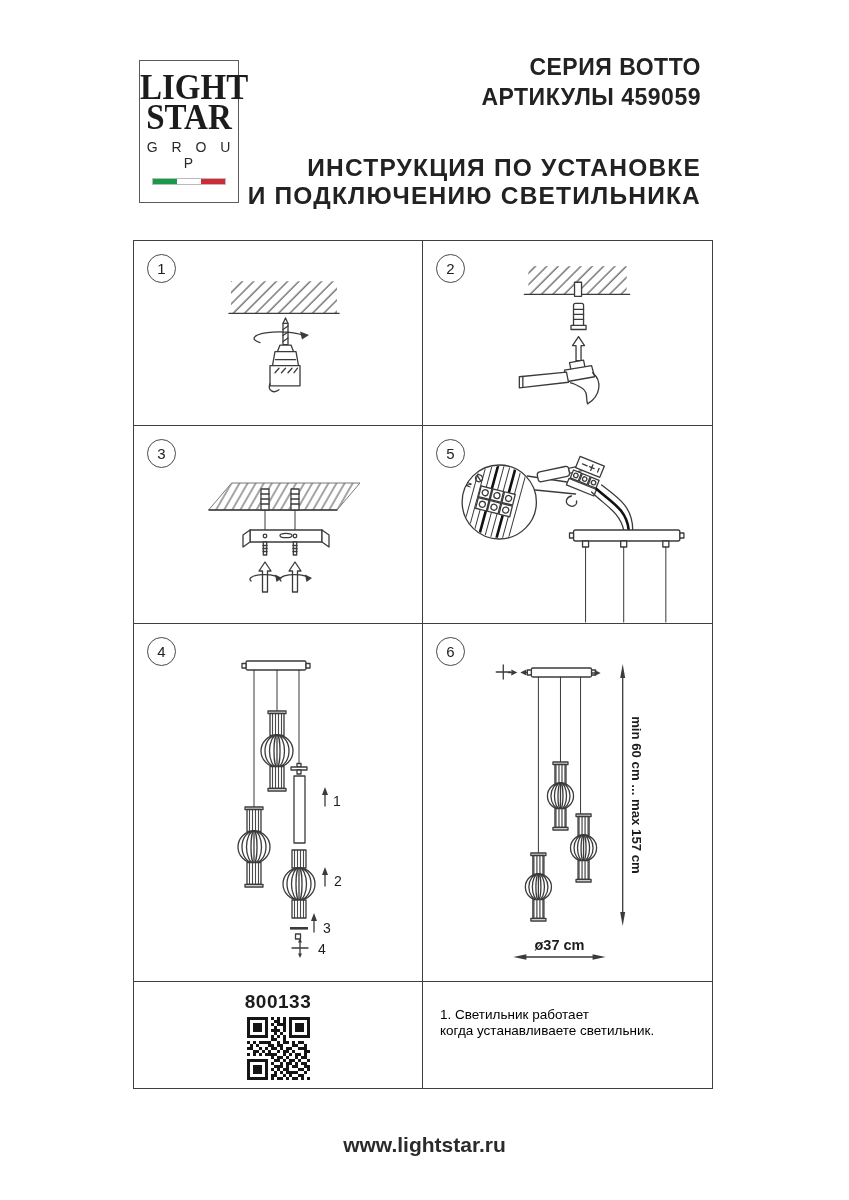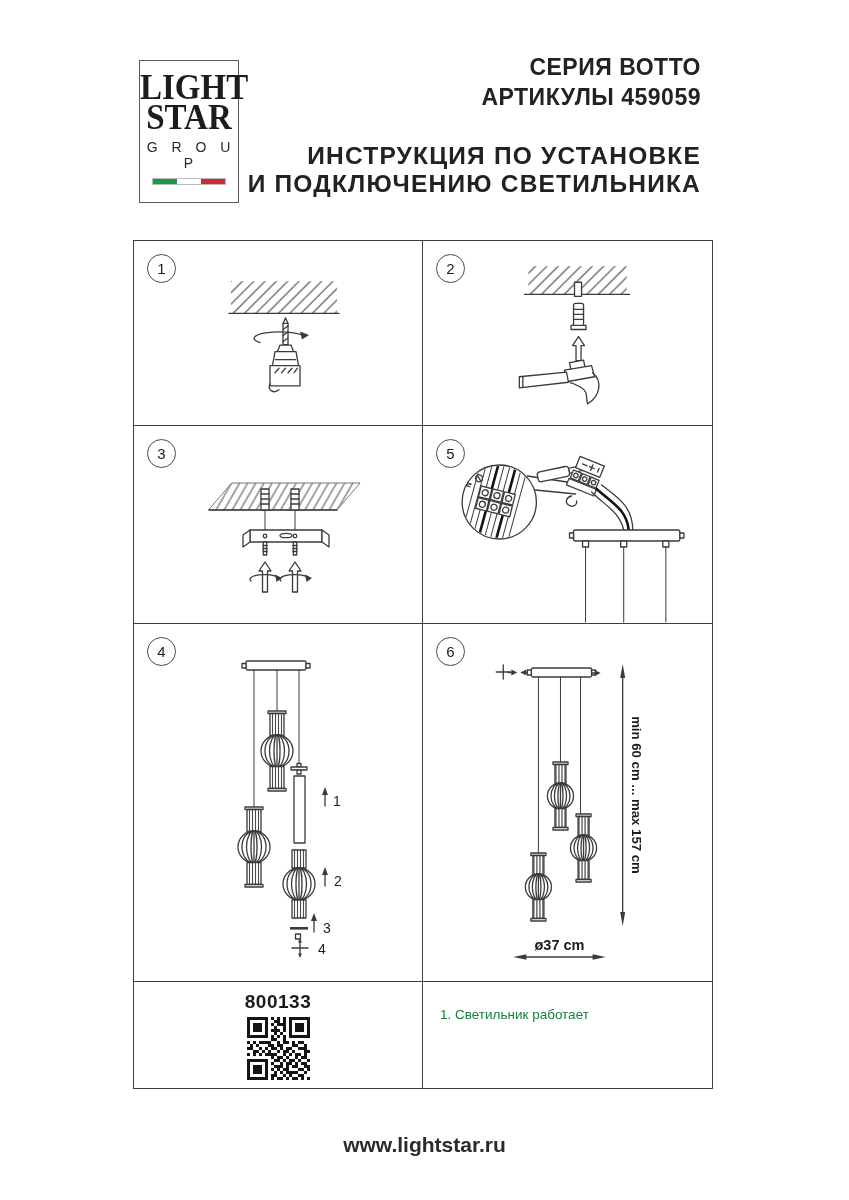--- a/index.html
+++ b/index.html
@@ -9,39 +9,39 @@
   
   .logo-box{position:absolute;left:139px;top:60px;width:100px;height:143px;
             border:1.5px solid #5a5a5a;text-align:center;padding-top:11px;}
   .logo-word{font-family:"Liberation Serif",serif;font-weight:700;font-size:33px;line-height:30px;
              letter-spacing:0px;color:#1c1c1c;transform:scaleY(1.08);}
   .logo-group{font-size:14px;letter-spacing:5px;color:#2a2a2a;margin-top:7px;margin-left:4px;}
   .logo-flag{width:74px;height:7px;margin:7px auto 0 auto;display:flex;border:0.5px solid #bbb;}
   .logo-flag div{flex:1;}
   .hdr{position:absolute;right:148px;top:52px;text-align:right;}
   .hdr-series{font-size:23px;font-weight:700;line-height:30px;letter-spacing:0.5px;color:#222;}
-  .hdr-title{font-size:24.5px;font-weight:700;line-height:27.5px;letter-spacing:1.2px;color:#222;margin-top:30px;}
+  .hdr-title{font-size:24.5px;font-weight:700;line-height:27.5px;letter-spacing:1.2px;color:#222;margin-top:42px;}
   
   .grid{position:absolute;left:133px;top:240px;width:580px;height:849px;
         border:1.6px solid #3f3f3f;display:grid;
         grid-template-columns:1fr 1fr;grid-template-rows:185px 198px 358px 1fr;}
   .cell{position:relative;}
   .cell.br{border-right:1.6px solid #3f3f3f;}
   .cell.bb{border-bottom:1.6px solid #3f3f3f;}
   .badge{position:absolute;left:13px;top:13px;width:29px;height:29px;border:1.6px solid #4a4a4a;
          border-radius:50%;display:flex;align-items:center;justify-content:center;
          font-size:15px;color:#222;background:#fff;z-index:2;}
   .cell svg{position:absolute;left:0;top:0;width:100%;height:100%;}
   svg text{font-family:"Liberation Sans",sans-serif;fill:#1d1d1d;stroke:none;}
   .ln{stroke:#3b3b3b;fill:none;stroke-width:1.3;stroke-linecap:round;stroke-linejoin:round;}
   
   .art-cell{display:flex;flex-direction:column;align-items:center;padding-top:9px;}
   .art-num{font-size:19px;font-weight:600;letter-spacing:0.5px;color:#1b1b1b;}
   .qr{display:grid;margin-top:4px;}
-  .notes{padding:25px 10px 0 17px;font-size:13.5px;line-height:15.8px;color:#15803d;}
+  .notes{padding:25px 10px 0 17px;font-size:13.5px;line-height:15.8px;color:#000000;}
   
   .footer{position:absolute;left:0;top:1133px;width:100%;text-align:center;
           font-size:21px;font-weight:700;color:#2b2b2b;}
 </style>
 </head>
 <body>
 
 <div class="page">
 
   <div class="logo-box">
@@ -794,18 +794,19 @@
           <div style="width: 3px; height: 3px; background: rgb(21, 21, 21);"></div>
           <div style="width: 3px; height: 3px; background: transparent;"></div>
           <div style="width: 3px; height: 3px; background: rgb(21, 21, 21);"></div>
           <div style="width: 3px; height: 3px; background: transparent;"></div>
           <div style="width: 3px; height: 3px; background: rgb(21, 21, 21);"></div>
         </div>
     </div>
 
     <div class="cell notes">
       <div>1. Светильник работает</div>
+      <div>когда устанавливаете светильник.</div>
     </div>
   </div>
 
   <div class="footer">www.lightstar.ru</div>
 
 </div>
 
 </body></html>

